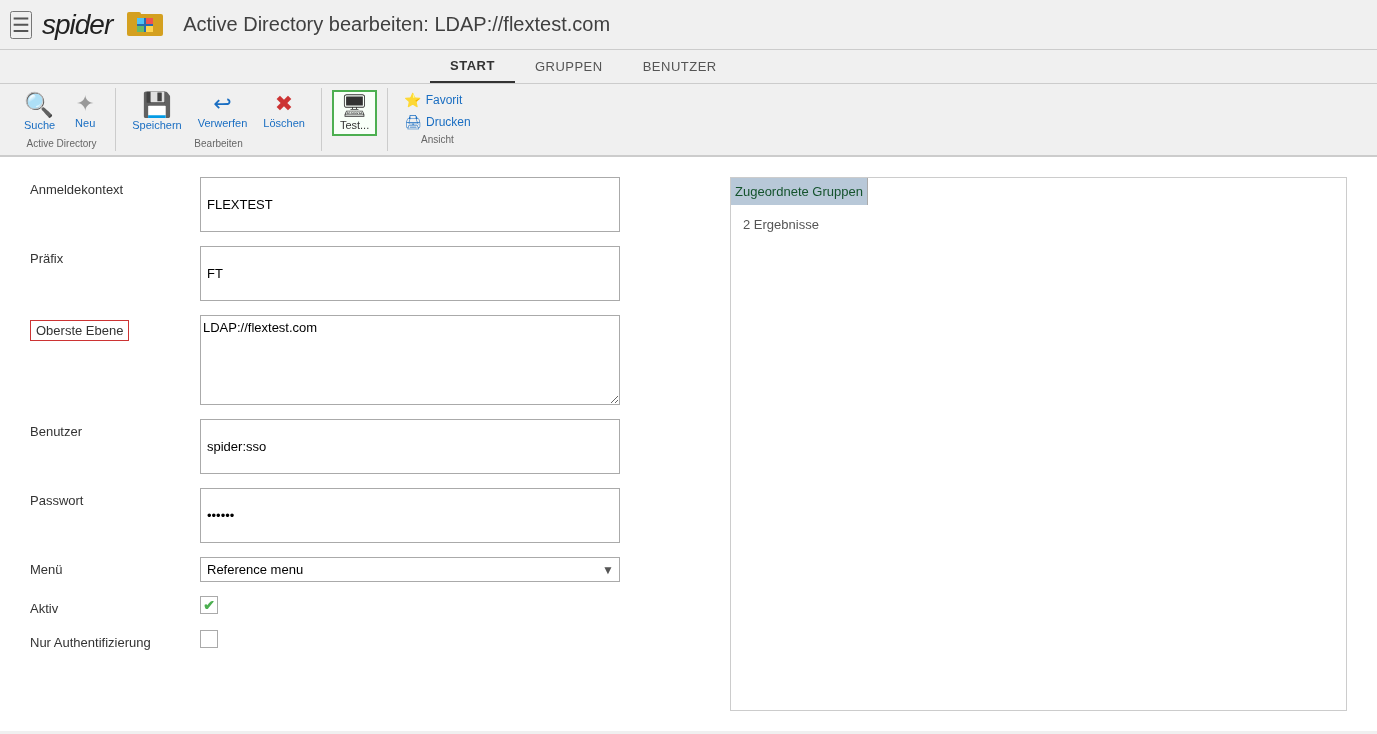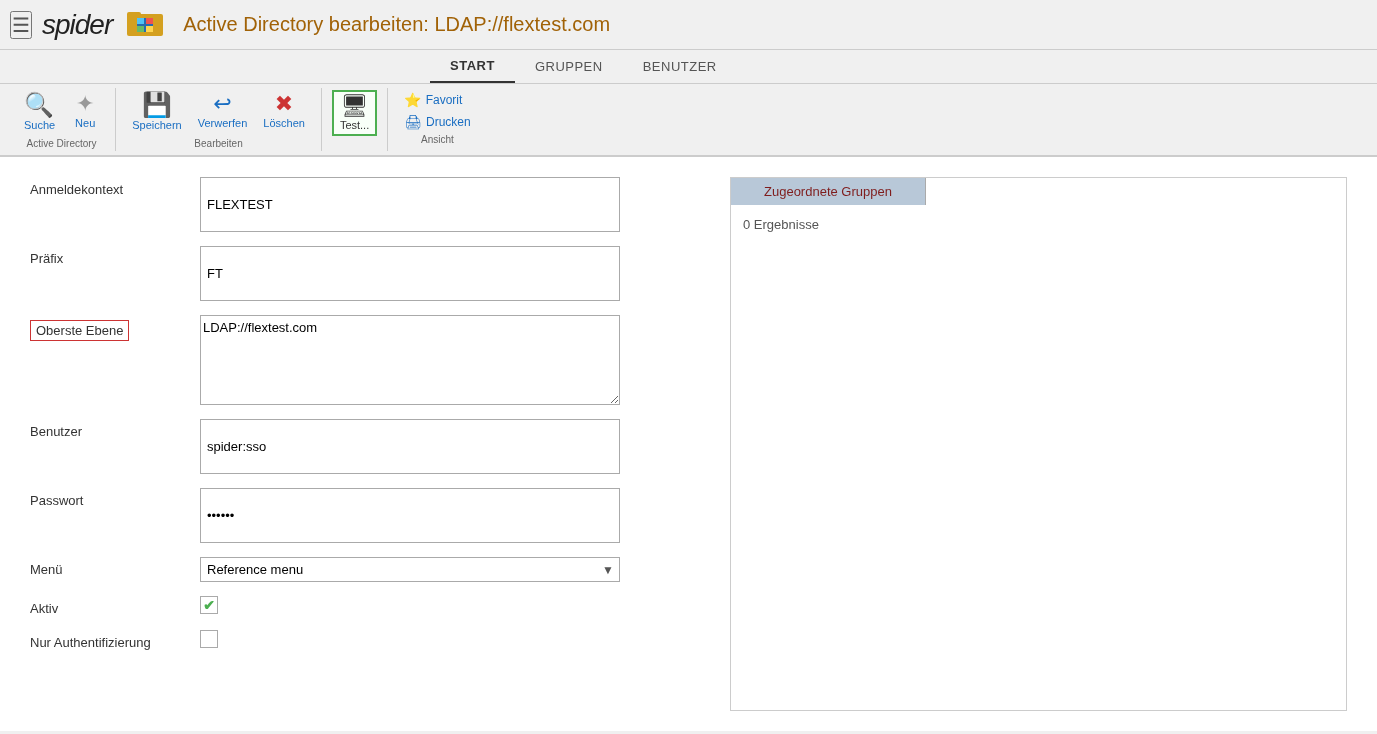--- a/index.html
+++ b/index.html
@@ -31,21 +31,21 @@
     .folder-icon-wrap {
       margin-right: 20px;
     }
     .folder-icon {
       width: 36px;
       height: 30px;
     }
     .header-title {
       font-size: 20px;
       font-weight: normal;
-      color: #a16207;
+      color: #404040;
     }
 
     
     .ribbon-tabs {
       display: flex;
       background: #f0f0f0;
       border-bottom: 1px solid #ccc;
       padding-left: 430px;
     }
     .ribbon-tab {
@@ -228,23 +228,23 @@
     }
 
     
     .right-panel {
       flex: 1;
       border: 1px solid #ccc;
       background: white;
     }
     .panel-tab {
       background: #b8c8d8;
-      padding: 6px 33px;
-      font-size: 13px;
-      color: #7f1d1d;
+      padding: 6px 4px;
+      font-size: 13px;
+      color: #14532d;
       display: inline-block;
       border-right: 1px solid #aaa;
     }
     .panel-content {
       padding: 12px;
       font-size: 13px;
       color: #555;
     }
   </style>
 </head>
@@ -388,16 +388,16 @@
       <label class="form-label">Nur Authentifizierung</label>
       <div class="checkbox-wrap">
         <div class="form-checkbox"></div>
       </div>
     </div>
 
   </div>
 
   <div class="right-panel">
     <div class="panel-tab">Zugeordnete Gruppen</div>
-    <div class="panel-content">0 Ergebnisse</div>
+    <div class="panel-content">2 Ergebnisse</div>
   </div>
 
 </div>
 
 </body></html>

